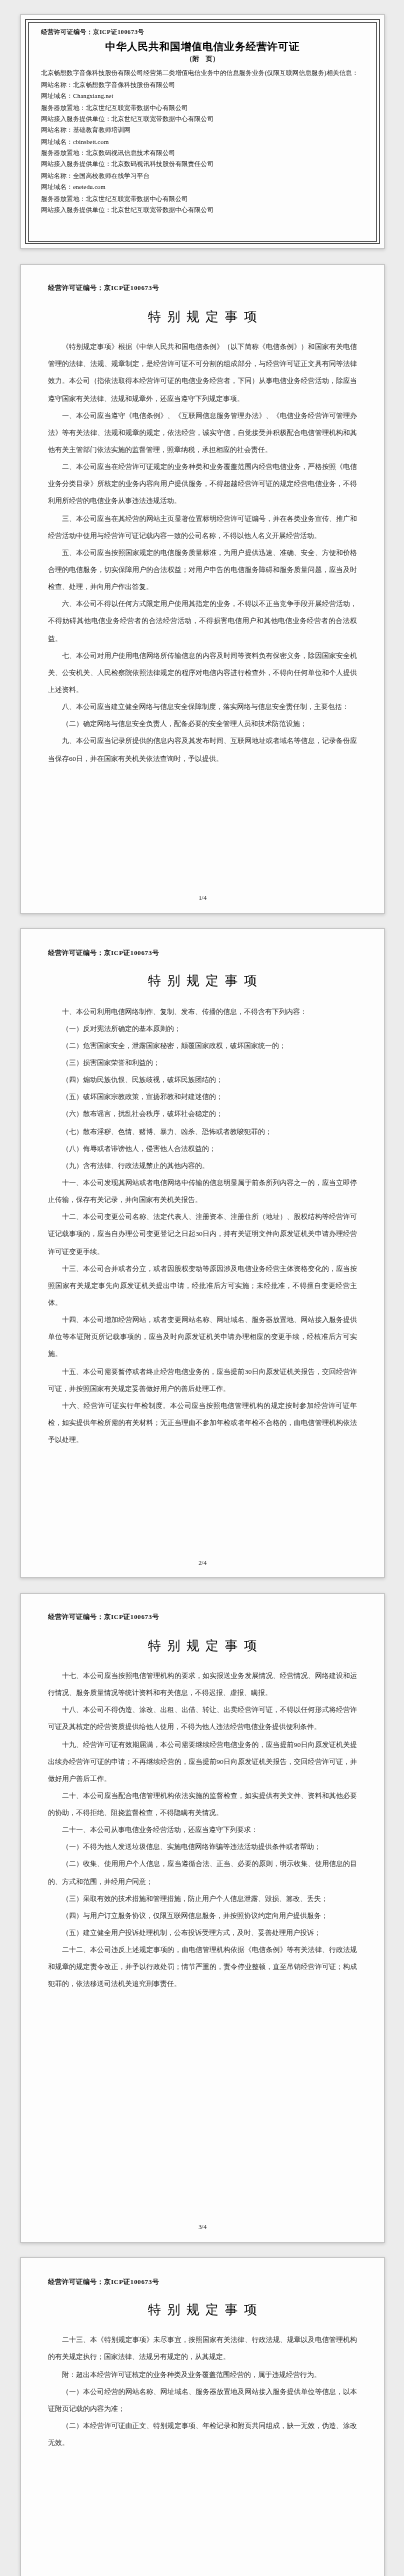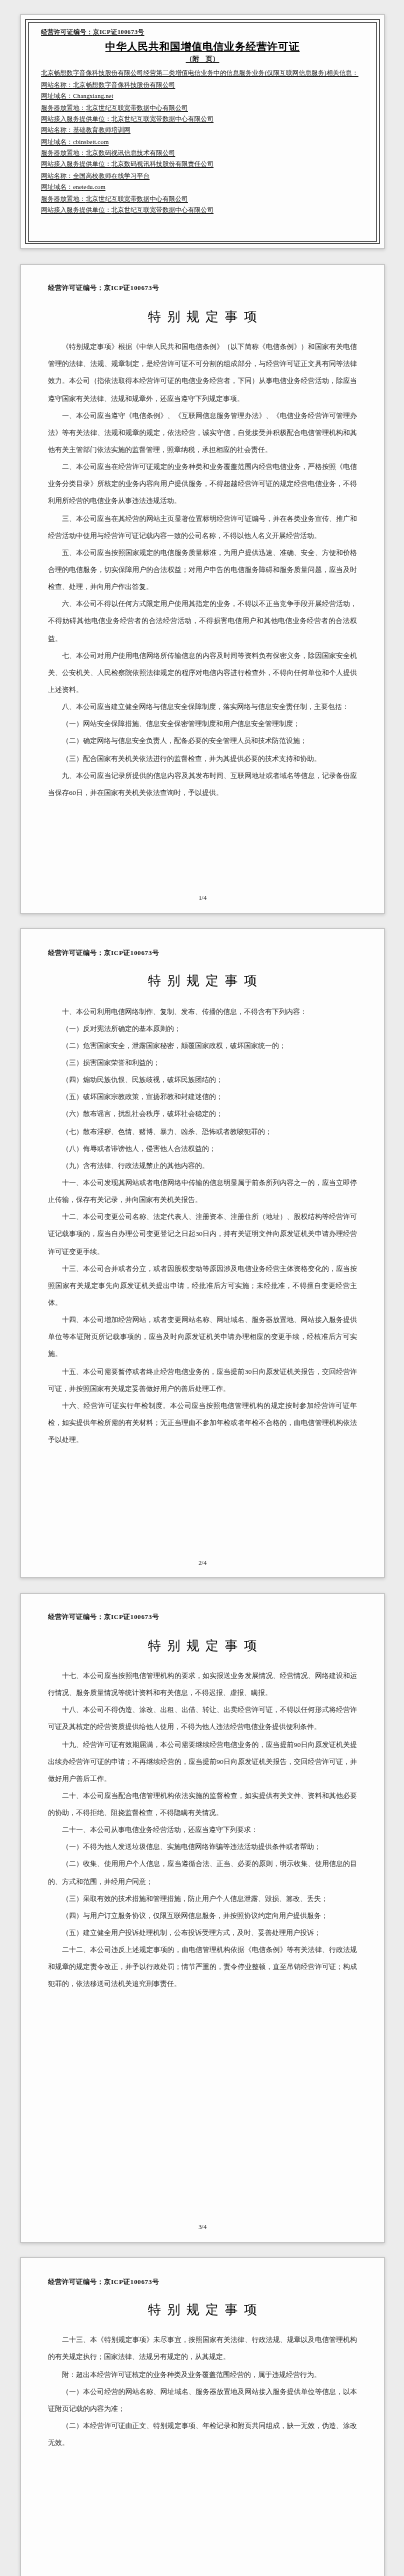--- a/index.html
+++ b/index.html
@@ -27,21 +27,20 @@
     overflow: hidden;
   }
 
   
   .page-cert { height: 235px; padding: 4.1px; }
   .cert-outer {
     height: 100%;
     box-sizing: border-box;
     border: 1px solid #4f4f4f;
     padding: 1.5px;
-    text-decoration: underline;
   }
   .cert-inner {
     height: 100%;
     box-sizing: border-box;
     border: 0.5px solid #5a5a5a;
     padding: 5.2px 12.4px 4.1px;
   }
   .cert-no {
     font-size: 6.2px;
     font-weight: bold;
@@ -162,25 +161,23 @@
 
 
         <p>五、本公司应当按照国家规定的电信服务质量标准，为用户提供迅速、准确、安全、方便和价格合理的电信服务，切实保障用户的合法权益；对用户申告的电信服务障碍和服务质量问题，应当及时检查、处理，并向用户作出答复。</p>
 
         <p>六、本公司不得以任何方式限定用户使用其指定的业务，不得以不正当竞争手段开展经营活动，不得妨碍其他电信业务经营者的合法经营活动，不得损害电信用户和其他电信业务经营者的合法权益。</p>
 
         <p>七、本公司对用户使用电信网络所传输信息的内容及时间等资料负有保密义务，除因国家安全机关、公安机关、人民检察院依照法律规定的程序对电信内容进行检查外，不得向任何单位和个人提供上述资料。</p>
 
         <p>八、本公司应当建立健全网络与信息安全保障制度，落实网络与信息安全责任制，主要包括：</p>
 
-        <p>（一）网站安全保障措施、信息安全保密管理制度和用户信息安全管理制度；</p>
 
         <p>（二）确定网络与信息安全负责人，配备必要的安全管理人员和技术防范设施；</p>
 
-        <p>（三）配合国家有关机关依法进行的监督检查，并为其提供必要的技术支持和协助。</p>
 
         <p>九、本公司应当记录所提供的信息内容及其发布时间、互联网地址或者域名等信息，记录备份应当保存60日，并在国家有关机关依法查询时，予以提供。</p>
       </div>
     <div class="sp-pagenum">1/4</div>
   </section>
 
   <section class="page page-sp">
     <div class="sp-header">
       <span>经营许可证编号：</span><span>京ICP证100673号</span>
     </div>

